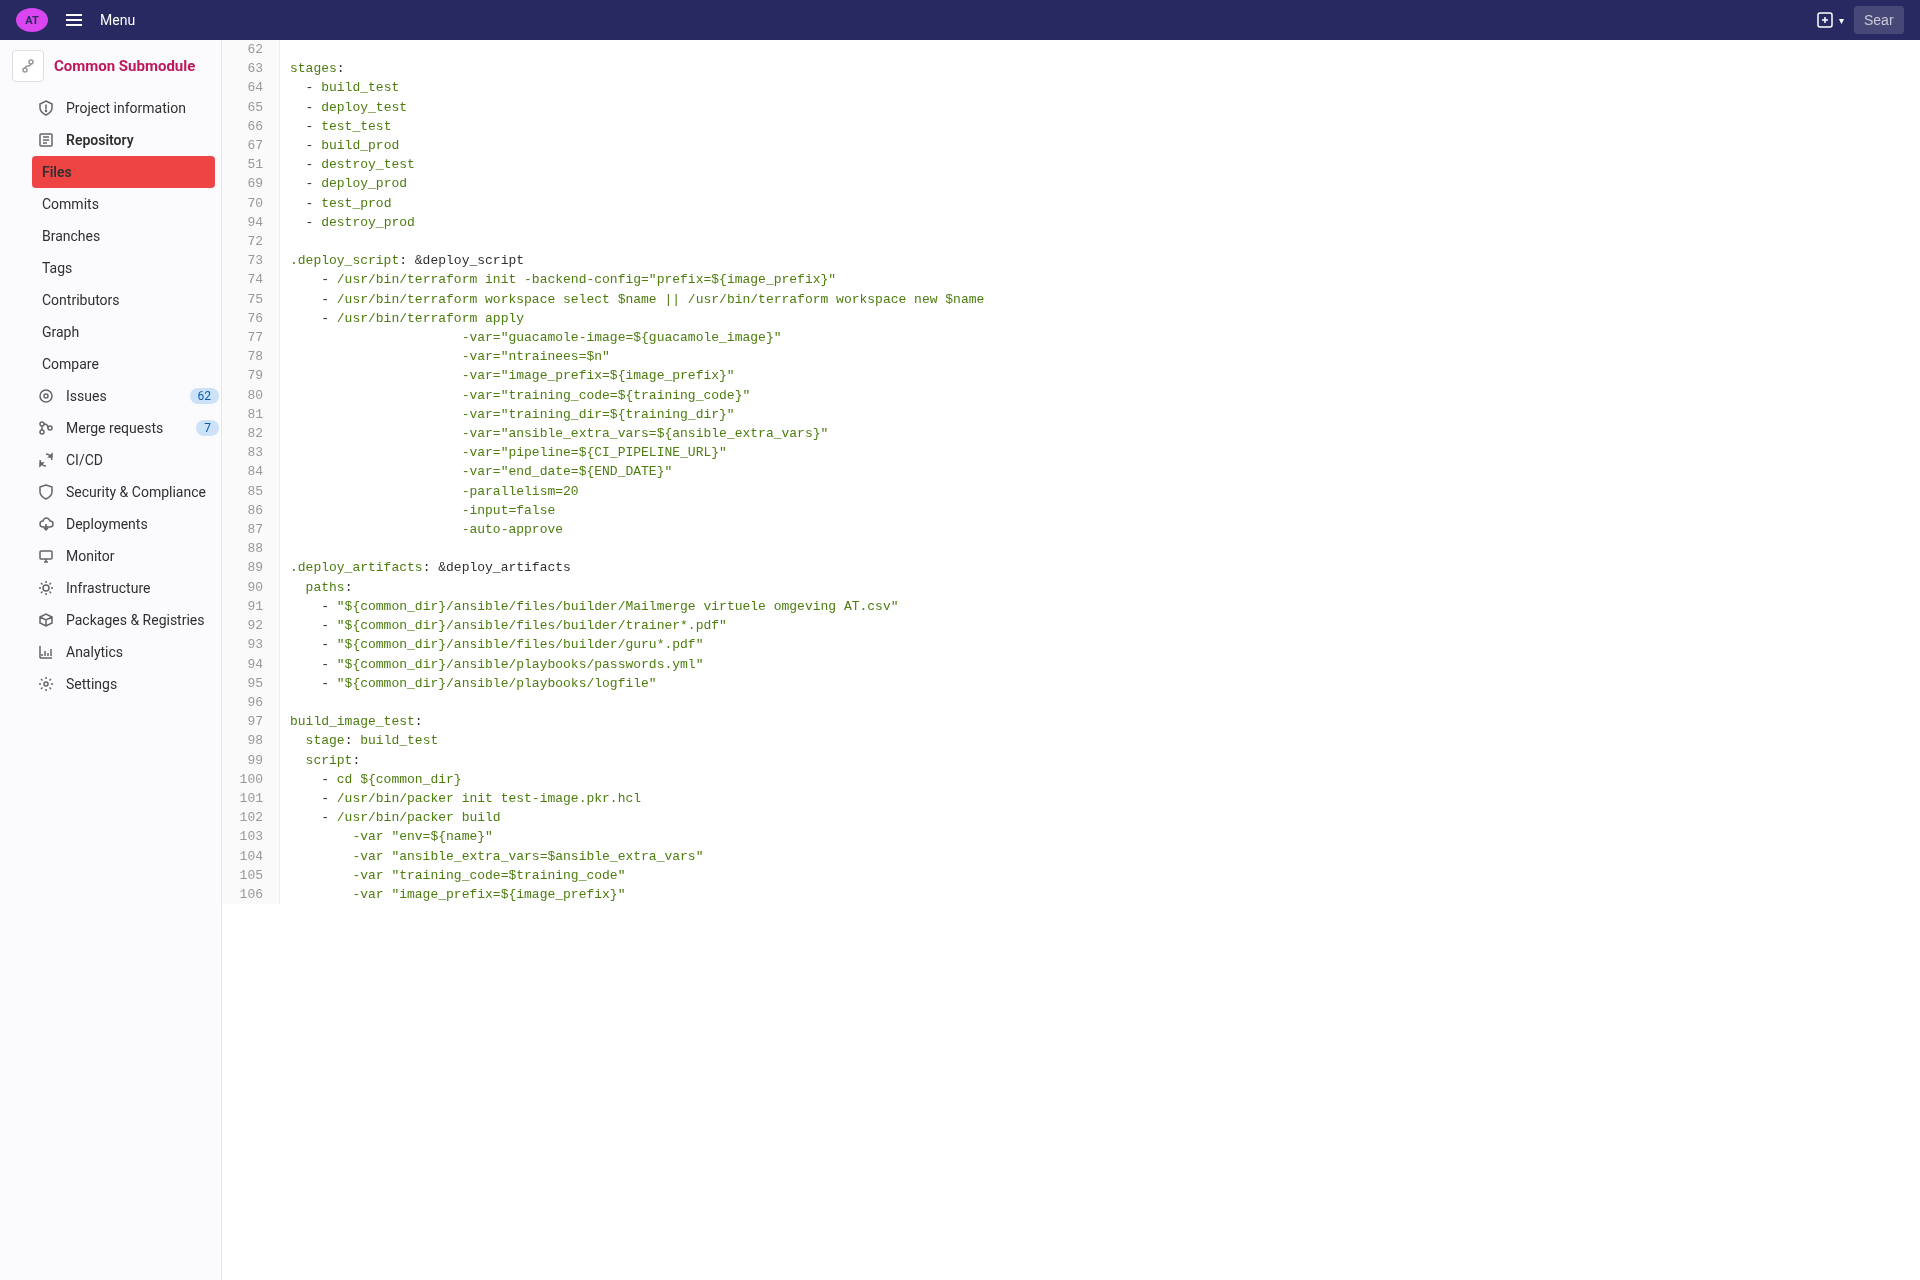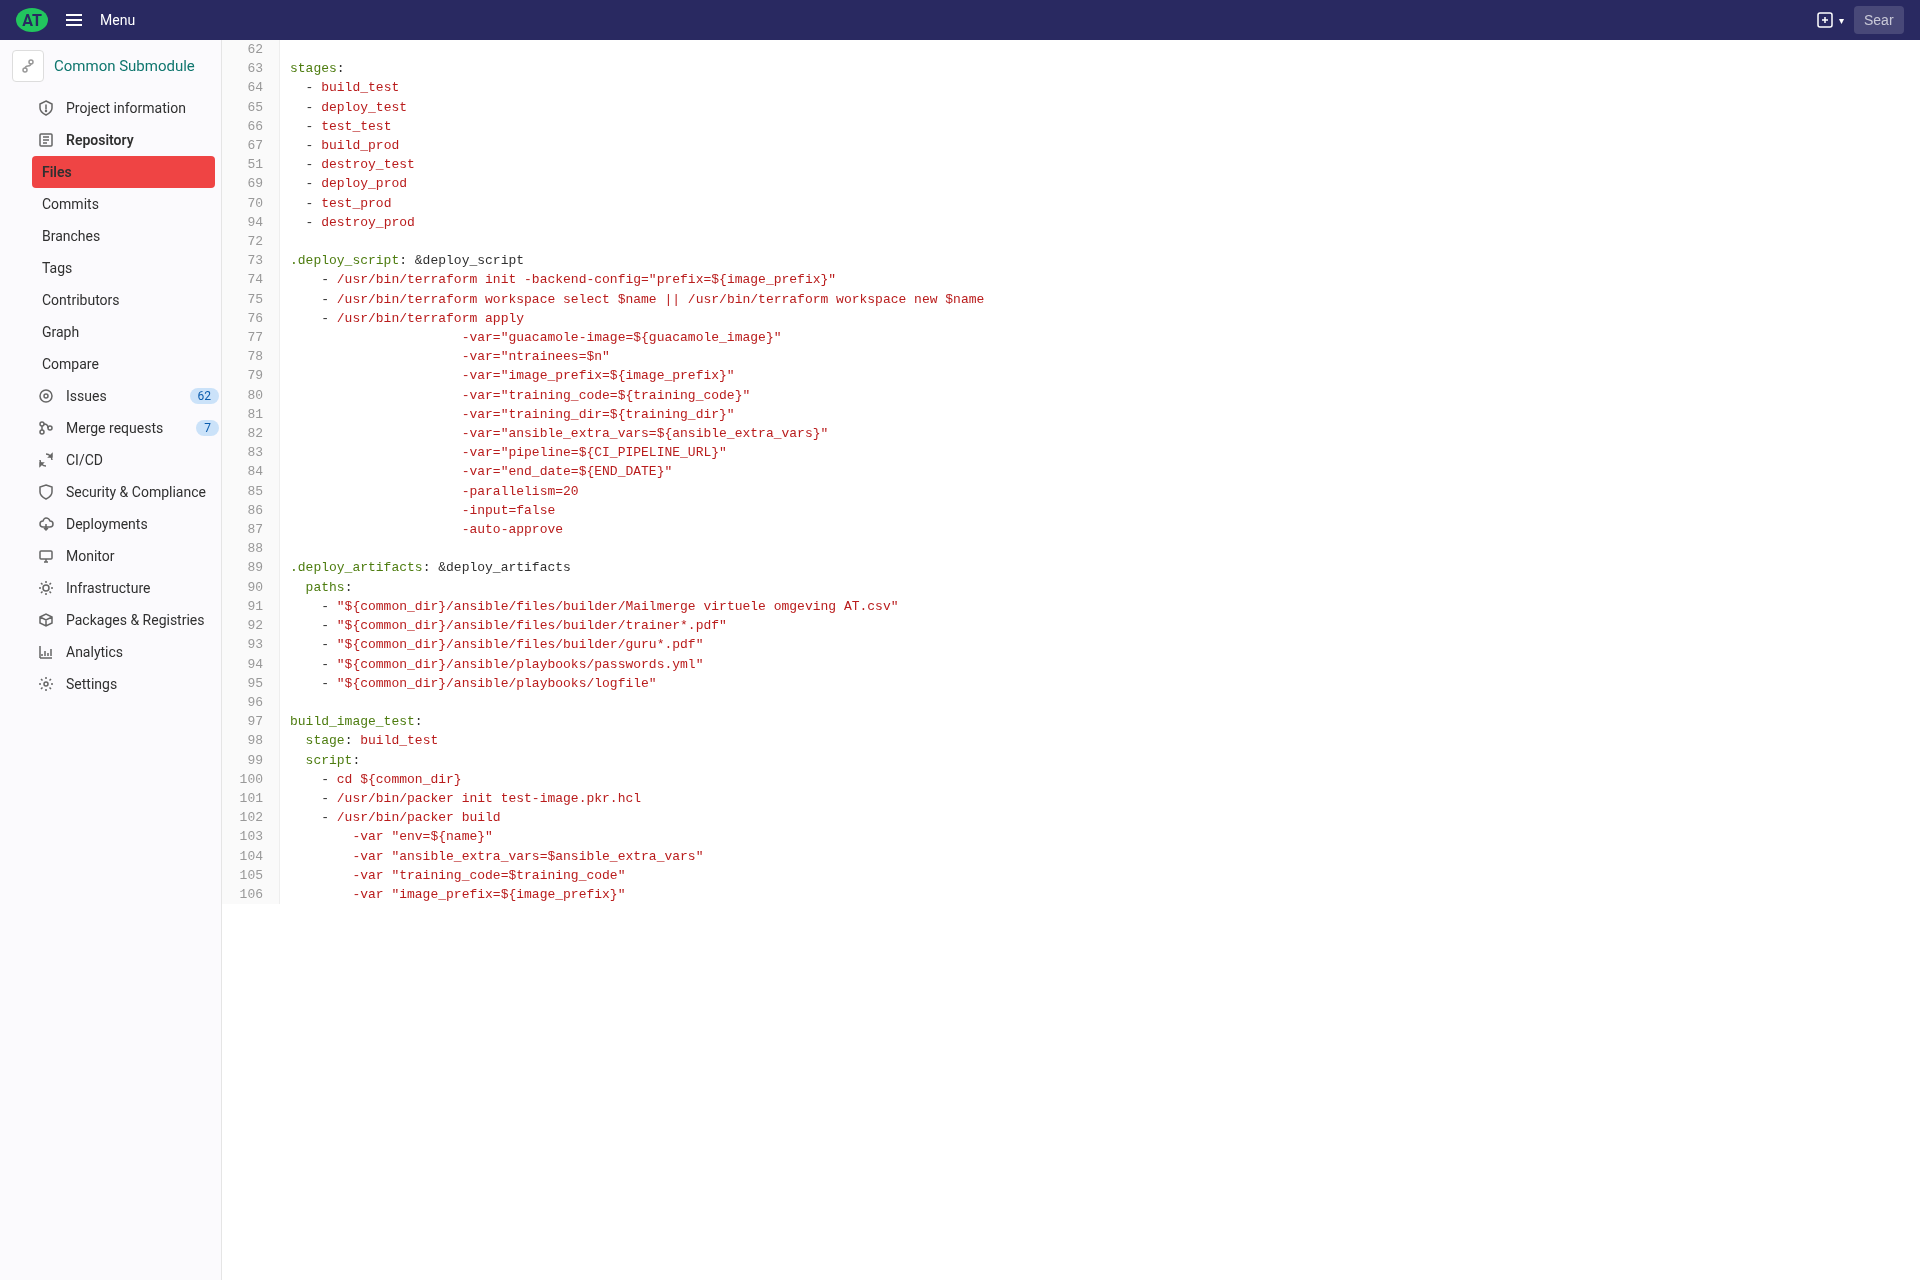--- a/index.html
+++ b/index.html
@@ -1,51 +1,51 @@
 <!DOCTYPE html>
 <html><head>
 <meta charset="utf-8">
 <style>
 * { margin: 0; padding: 0; box-sizing: border-box; }
 body { font-family: -apple-system, BlinkMacSystemFont, "Segoe UI", Roboto, sans-serif; font-size: 14px; color: #303030; overflow: hidden; }
 
 .topbar { height: 40px; background: #292961; display: flex; align-items: center; padding: 0 16px; color: #fff; }
-.topbar .logo { width: 32px; height: 24px; border-radius: 50%; background: #22c55e; display: flex; align-items: center; justify-content: center; color: #292961; font-weight: bold; font-size: 16px; margin-right: 18px; }
+.topbar .logo { width: 32px; height: 24px; border-radius: 50%; background: #d946ef; display: flex; align-items: center; justify-content: center; color: #292961; font-weight: bold; font-size: 11px; margin-right: 18px; }
 .topbar .menu { display: flex; align-items: center; cursor: pointer; gap: 10px; }
 .topbar .menu .ham { margin-right: 8px; }
 .topbar .menu .ham span { display: block; width: 16px; height: 2px; background: #fff; margin: 3px 0; }
 .topbar .right { margin-left: auto; display: flex; align-items: center; }
 .topbar .right .plus { margin-right: 6px; font-size: 18px; }
 .topbar .right .caret { margin-right: 10px; font-size: 10px; }
 .topbar .right .search { background: rgba(255,255,255,0.15); border: none; color: #fff; padding: 6px 10px; width: 50px; border-radius: 4px; font-size: 14px; }
 .topbar .right .search::placeholder { color: rgba(255,255,255,0.7); }
 
 .layout { display: flex; height: calc(100vh - 40px); }
 
 .sidebar { width: 222px; background: #fbfafd; border-right: 1px solid #e5e5e5; overflow-y: auto; }
 .sidebar .proj { display: flex; align-items: center; padding: 10px 12px; }
 .sidebar .proj .picon { width: 32px; height: 32px; border: 1px solid #ddd; border-radius: 4px; display: flex; align-items: center; justify-content: center; margin-right: 10px; background: #fff; }
-.sidebar .proj .pname { font-weight: 400; font-size: 15px; color: #0f766e; }
+.sidebar .proj .pname { font-weight: 700; font-size: 15px; color: #be185d; }
 .sidebar .item { display: flex; padding: 8px 2px; cursor: pointer; color: #303030; margin-left: 36px; }
 .sidebar .item .icon { width: 16px; margin-right: 12px; display: flex; align-items: center; justify-content: center; }
 .sidebar .item .label { flex: 1; }
 .sidebar .item .badge { background: #cbe2f9; color: #0b5cad; border-radius: 10px; padding: 1px 8px; font-size: 12px; }
 .sidebar .item.active .label { font-weight: 600; }
 .sidebar .sub { padding-left: 42px; }
 .sidebar .sub .subitem { padding: 8px 14px 8px 0; cursor: pointer; color: #303030; }
 .sidebar .sub .subitem.active { background: #ef4444; font-weight: 600; border-radius: 4px; margin-right: 6px; padding-left: 10px; margin-left: -10px; }
 
 .content { flex: 1; overflow: auto; background: #fff; }
 .code { display: flex; font-family: "SFMono-Regular", Consolas, "Liberation Mono", Menlo, monospace; font-size: 13px; line-height: 19.2px; }
 .gutter { text-align: right; color: #999; padding: 0 10px 0 0; user-select: none; border-right: 1px solid #eee; background: #fafafa; min-width: 58px; }
 .gutter div { padding: 0 6px; }
 .lines { padding: 0 10px; white-space: pre; }
 .lines div { min-height: 19.2px; }
 .k { color: #4d7c0f; } 
-.s { color: #b91c1c; } 
+.s { color: #4d7c0f; } 
 .p { color: #303030; } 
 
 svg { display: block; }
 </style>
 </head>
 <body>
 
 <div class="topbar">
   <div class="logo">AT</div>
   <div class="menu">

